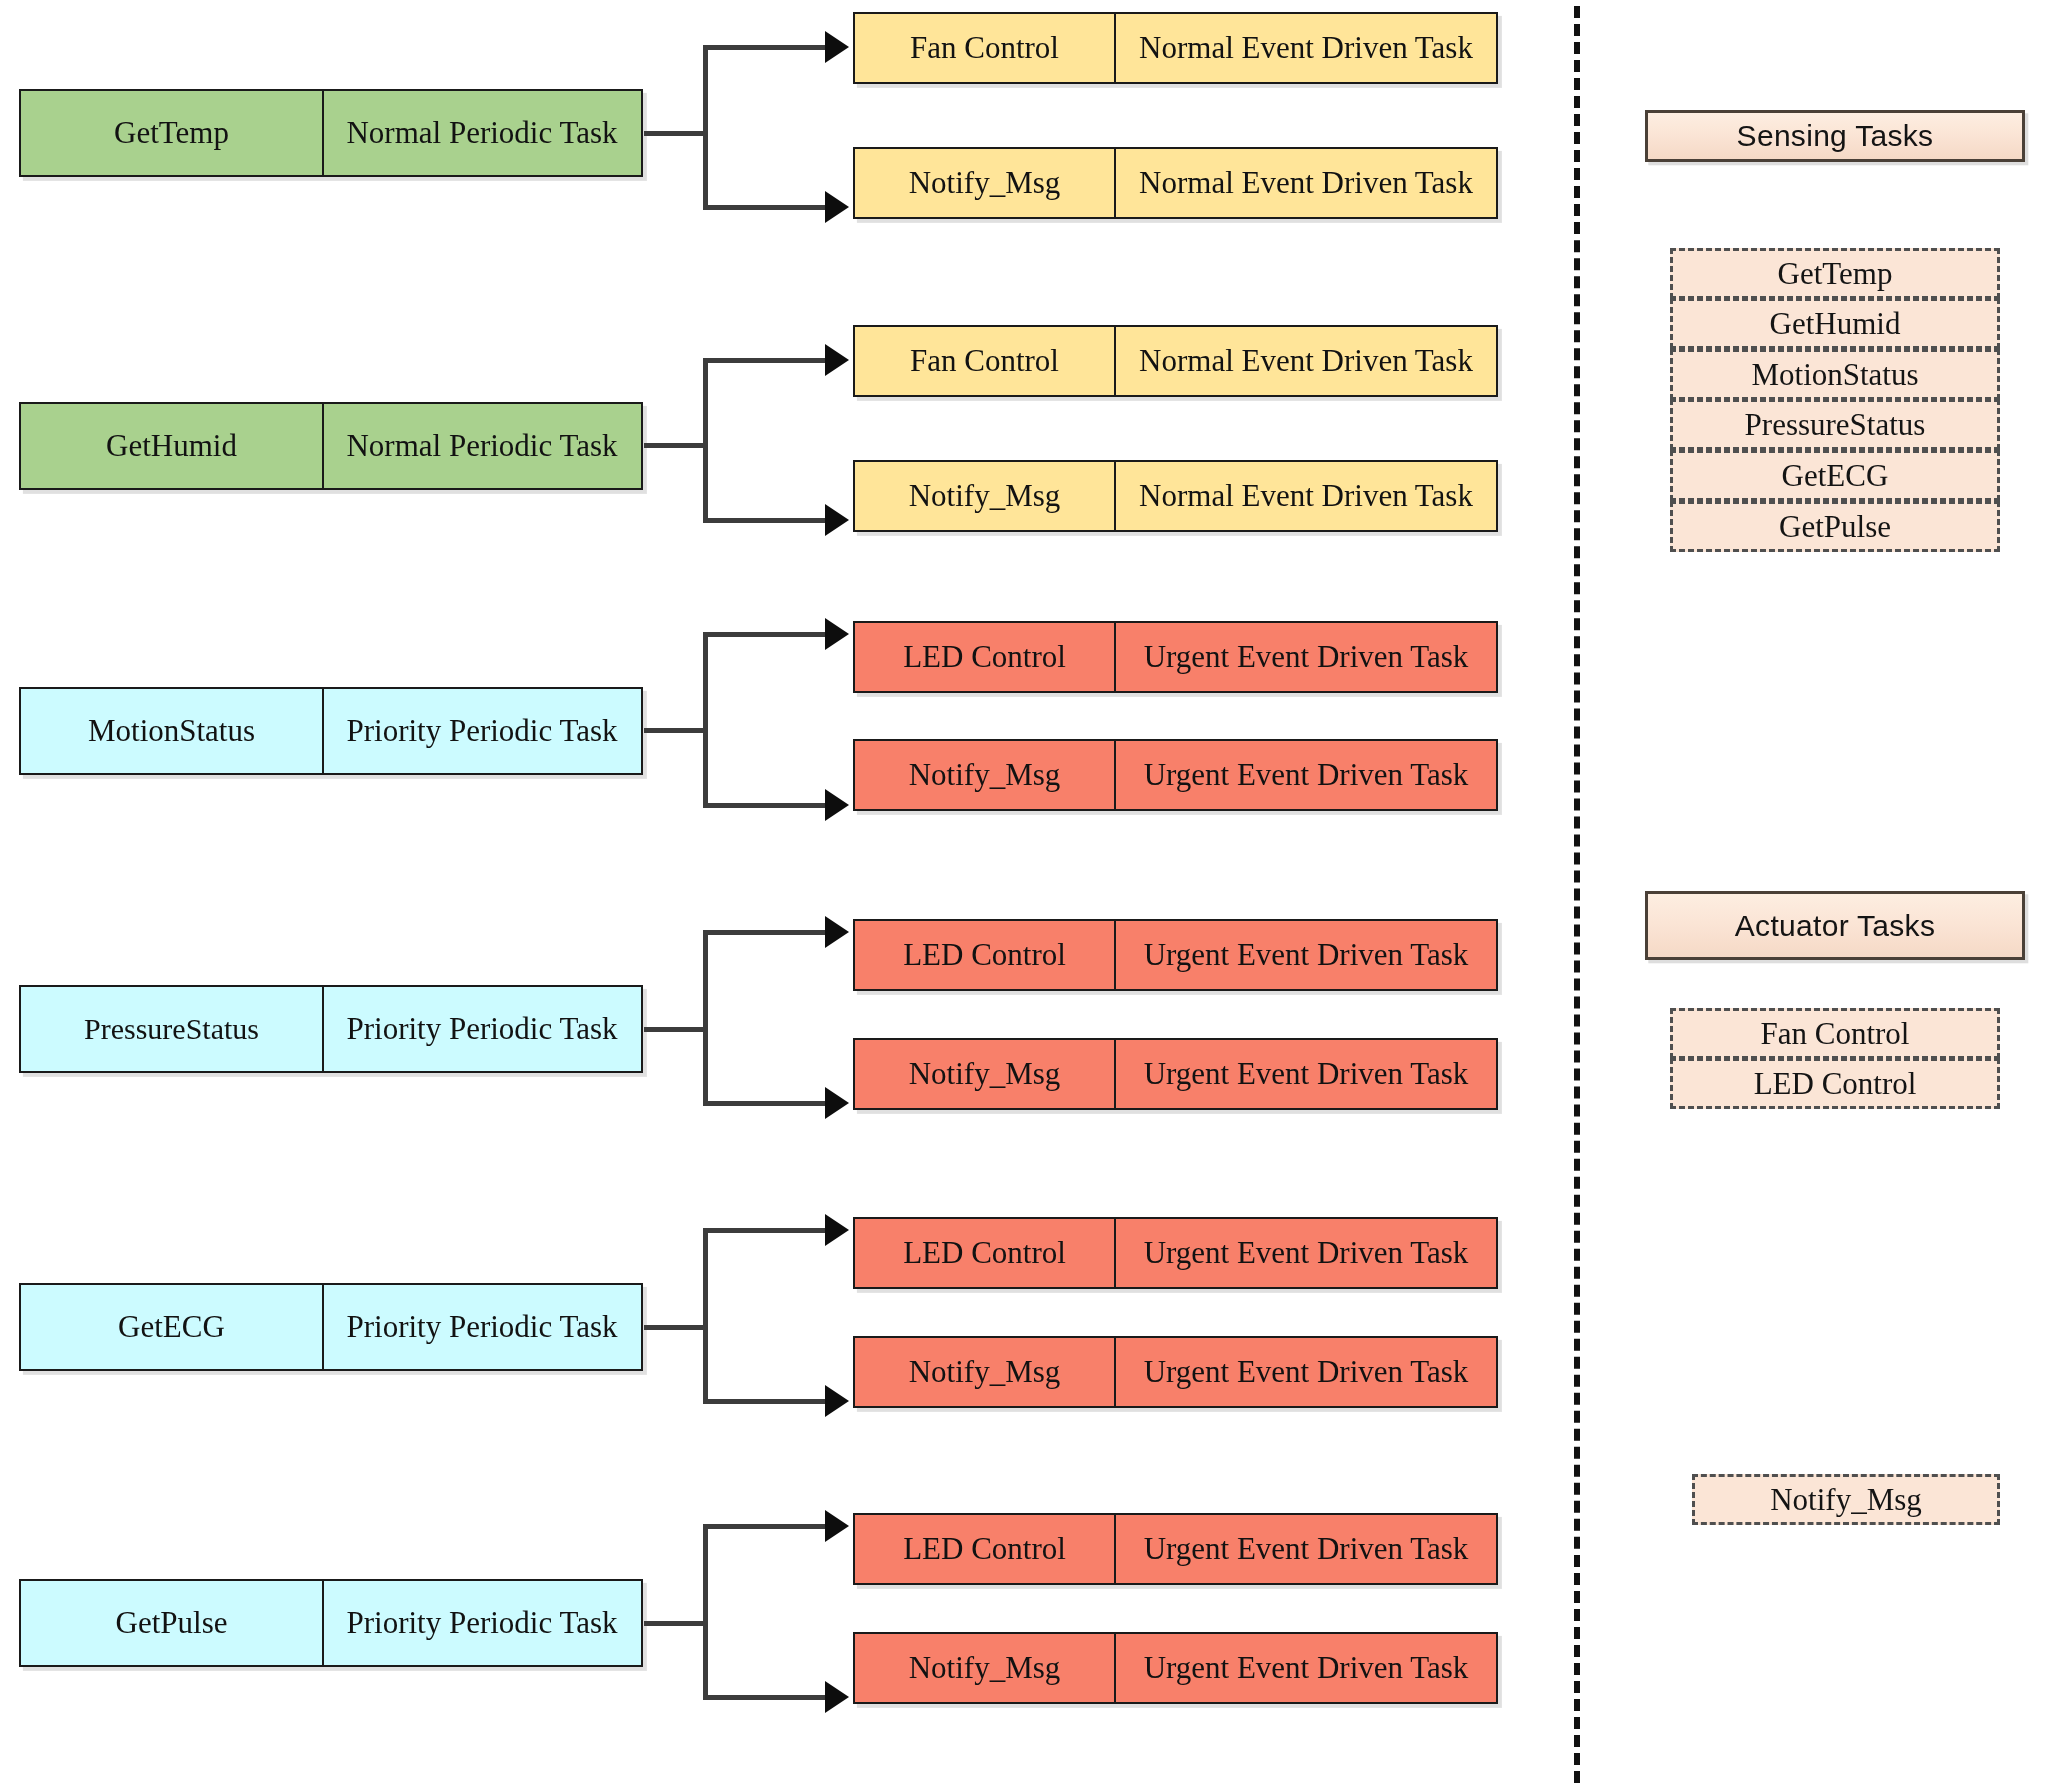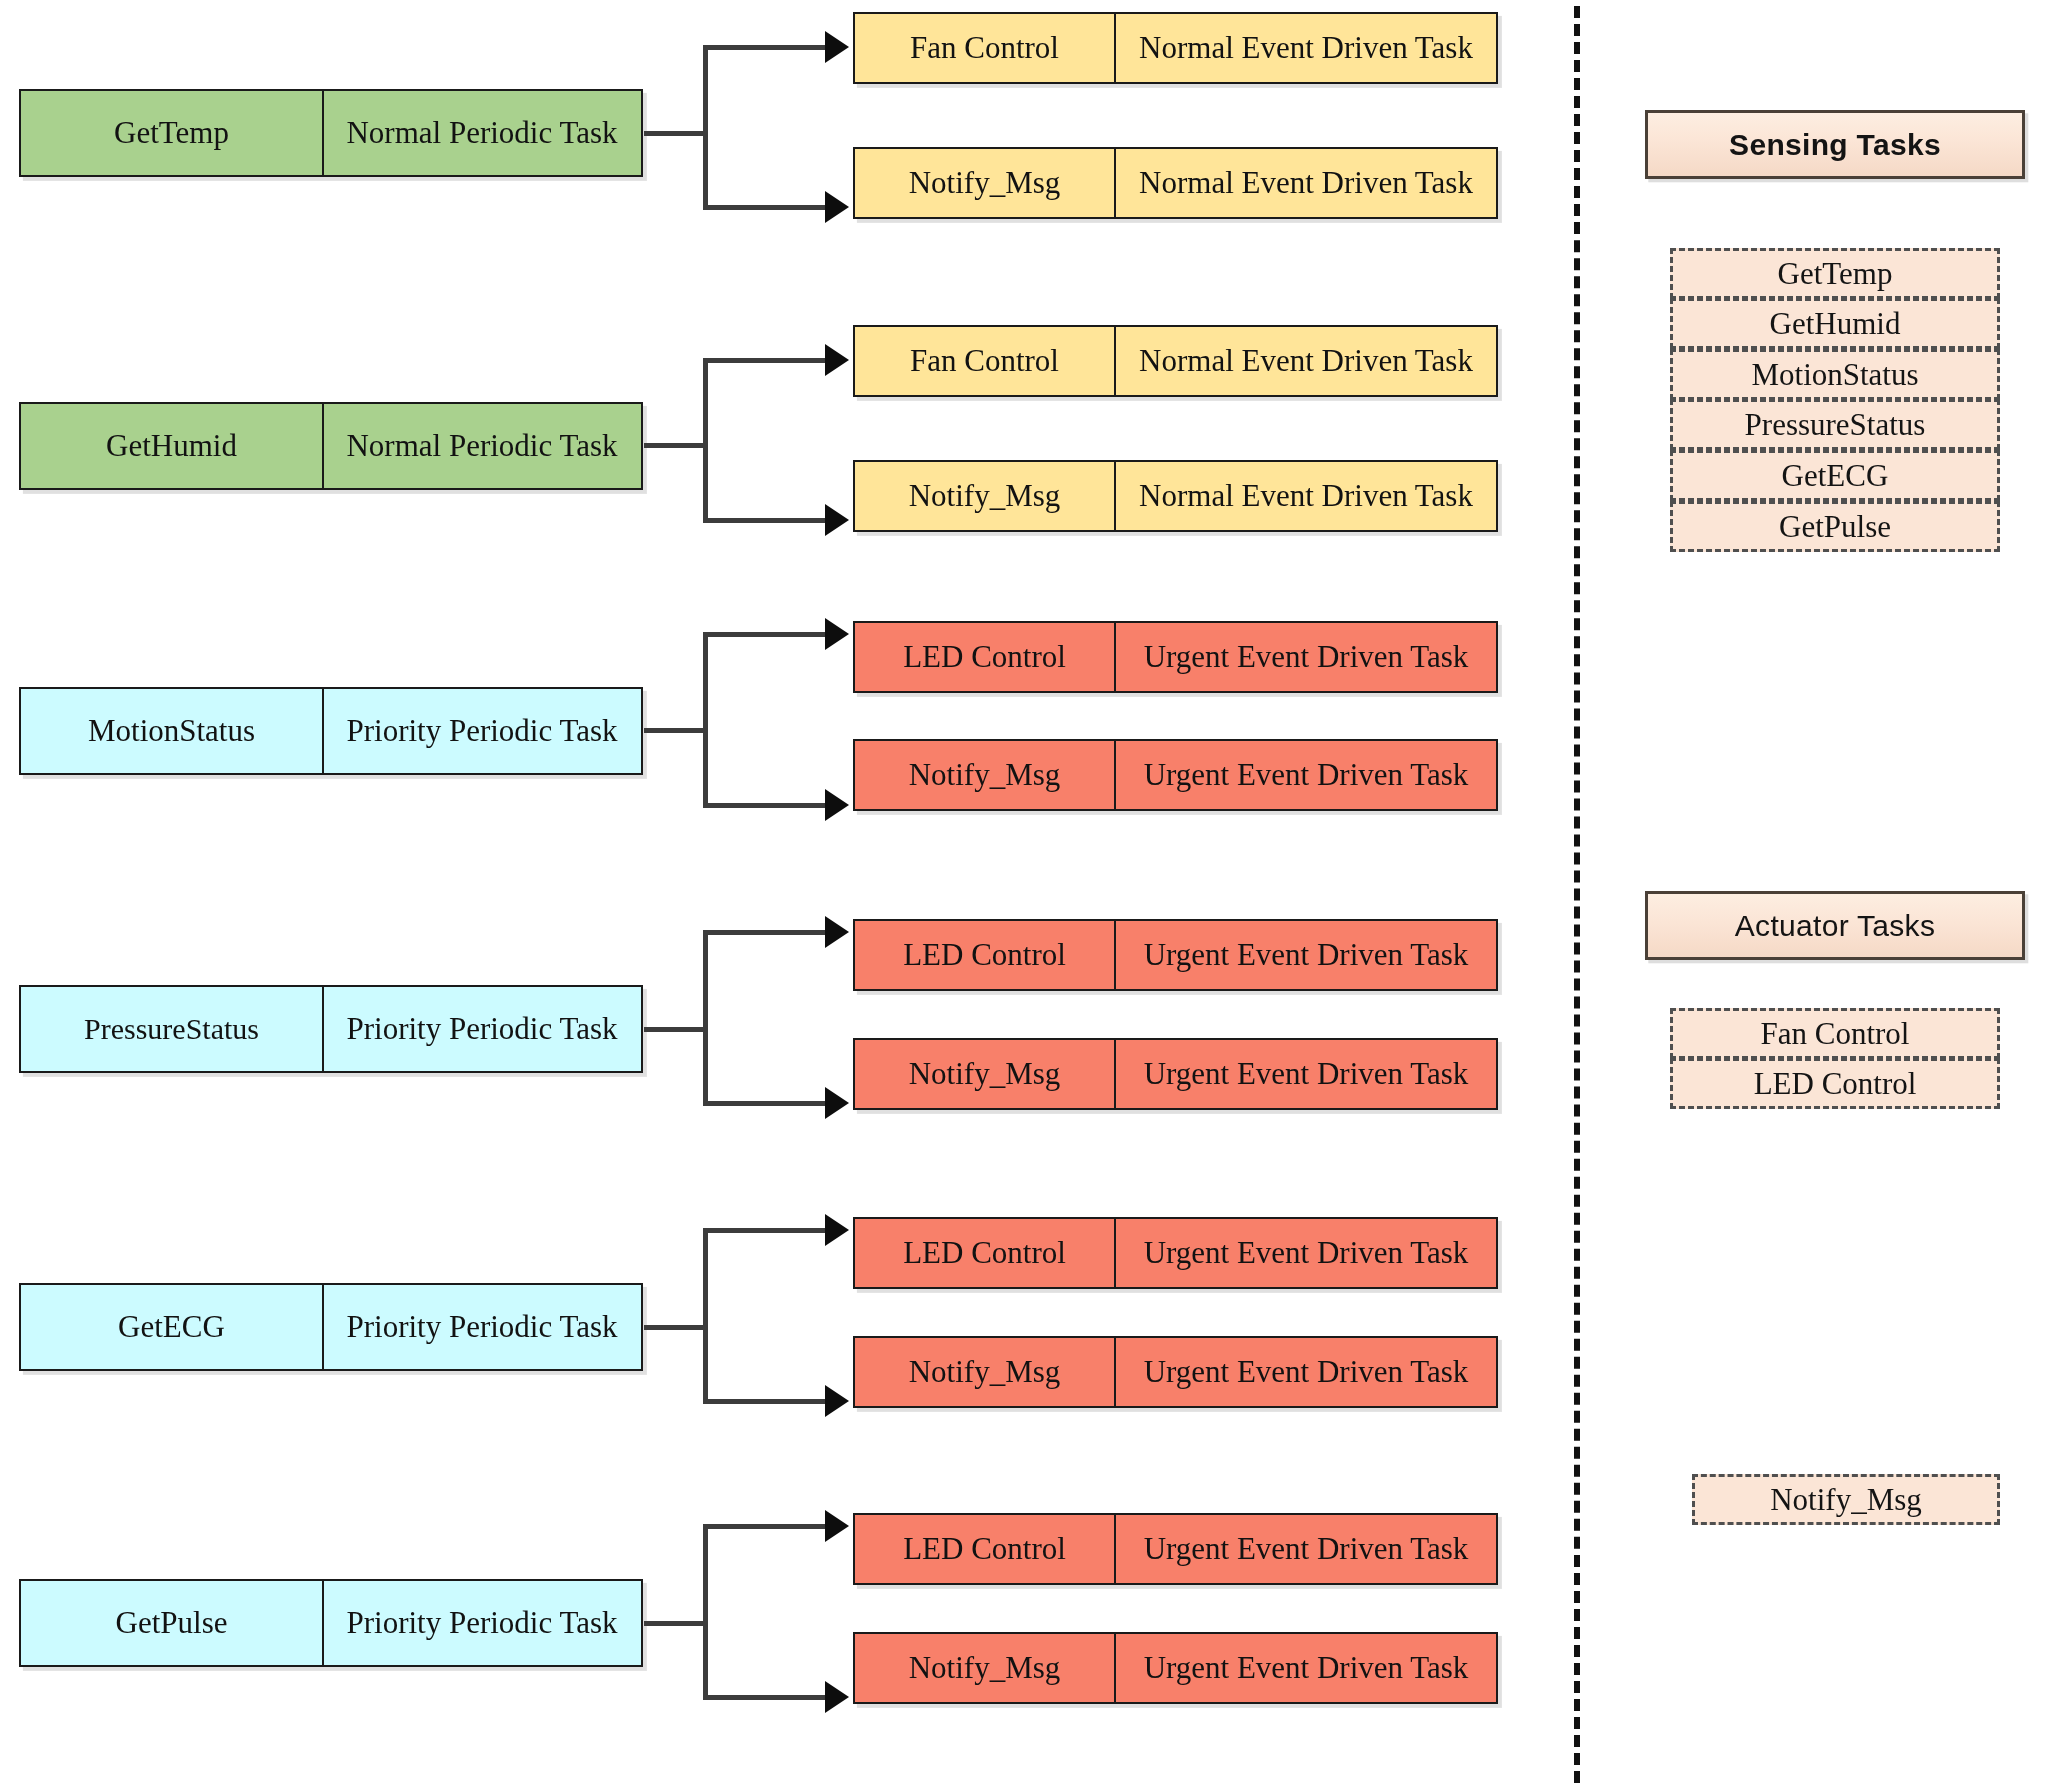--- a/index.html
+++ b/index.html
@@ -186,21 +186,21 @@
     <div class="cell left" style="width:261px;">LED Control</div>
     <div class="cell" style="width:380px;">Urgent Event Driven Task</div>
   </div>
   <div class="taskbox red" style="left:853px;top:1632px;width:645px;height:72px;">
     <div class="cell left" style="width:261px;">Notify_Msg</div>
     <div class="cell" style="width:380px;">Urgent Event Driven Task</div>
   </div>
 
   <div class="separator" style="left:1574px;top:5.5px;height:1777px;"></div>
 
-  <div class="legend-header" style="left:1645px;top:110px;width:380px;height:69px;font-weight:bold;">Sensing Tasks</div>
+  <div class="legend-header" style="left:1645px;top:110px;width:380px;height:52px;">Sensing Tasks</div>
 
   <div class="legend-item" style="left:1670px;top:248px;width:330px;height:51px;">GetTemp</div>
   <div class="legend-item" style="left:1670px;top:298px;width:330px;height:51px;">GetHumid</div>
   <div class="legend-item" style="left:1670px;top:349px;width:330px;height:51px;">MotionStatus</div>
   <div class="legend-item" style="left:1670px;top:399px;width:330px;height:51px;">PressureStatus</div>
   <div class="legend-item" style="left:1670px;top:450px;width:330px;height:51px;">GetECG</div>
   <div class="legend-item" style="left:1670px;top:501px;width:330px;height:51px;">GetPulse</div>
 
   <div class="legend-header" style="left:1645px;top:891px;width:380px;height:69px;text-align:center;">Actuator Tasks</div>
 

